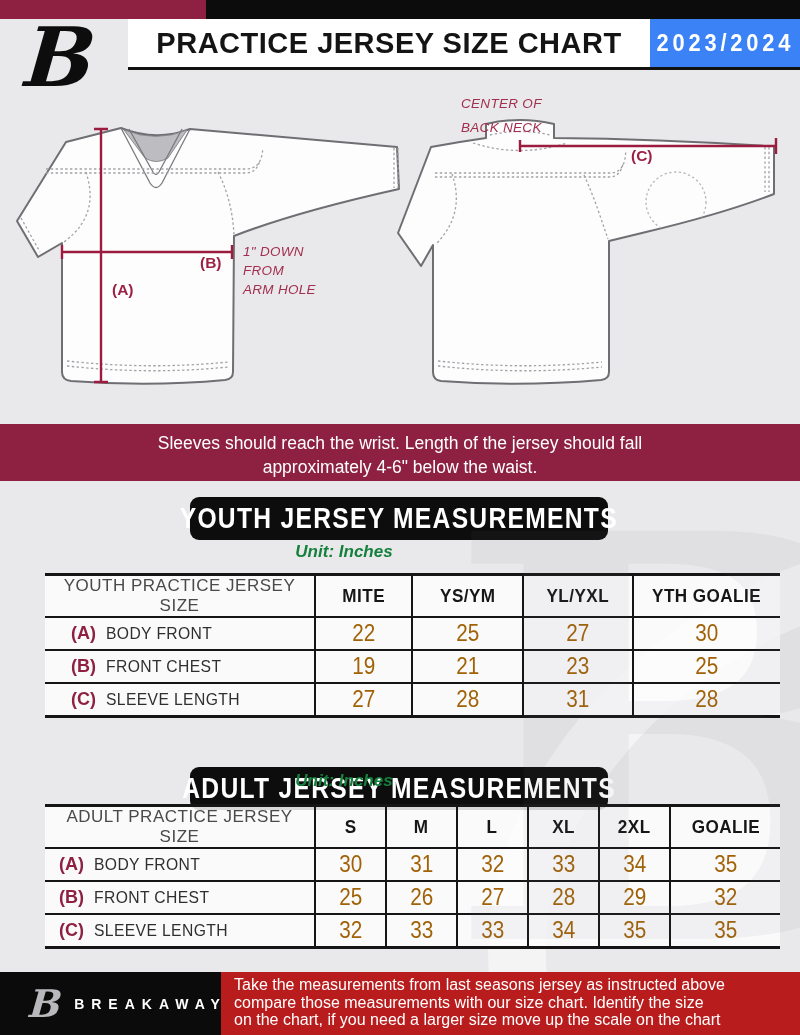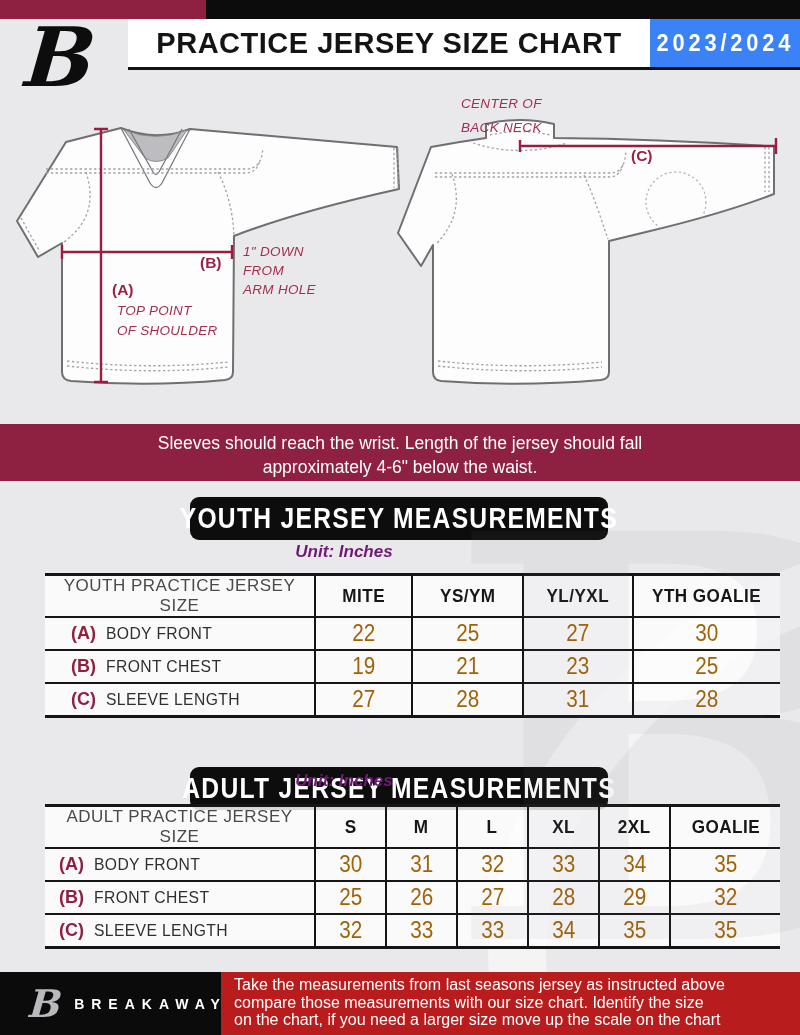--- a/index.html
+++ b/index.html
@@ -66,21 +66,21 @@
     width:418px; left:190px; height:43px; background:#0d0d0d; border-radius:9px; z-index:2;
     display:flex; align-items:center; justify-content:center;
   }
   .banner-youth { top:497px; }
   .banner-adult { top:727px;margin-top:40px; }
   .banner-text {
     color:#ffffff; font-weight:bold; font-size:29px; letter-spacing:1.5px; white-space:nowrap;
     display:inline-block; transform:scaleX(.85);
   }
   .unit { left:0; width:688px; text-align:center; z-index:2;
-          font-style:italic; font-weight:bold; font-size:17px; color:#701a75; }
+          font-style:italic; font-weight:bold; font-size:17px; color:#15803d; }
   .unit-youth { top:542px; }
   .unit-adult { top:771px; }
 
   
   table.size-table {
     position:absolute; left:45px; width:735px; border-collapse:collapse; table-layout:fixed;
     z-index:2; border-top:3px solid #151515; border-bottom:3px solid #151515;
   }
   .table-youth { top:573px; }
   .table-adult { top:804px; }
@@ -195,22 +195,20 @@
 
   
   <div class="anno" style="left:461px; top:7px; line-height:24px;">CENTER OF
 BACK NECK</div>
   <div class="anno-label" style="left:631px; top:62px;">(C)</div>
   <div class="anno-label" style="left:200px; top:169px;">(B)</div>
   <div class="anno" style="left:243px; top:157px; line-height:19px;">1" DOWN
 FROM
 ARM HOLE</div>
   <div class="anno-label" style="left:112px; top:196px;">(A)</div>
-  <div class="anno" style="left:117px; top:216px; line-height:19.5px;">TOP POINT
-OF SHOULDER</div>
 </div>
 
 <div class="abs notice">Sleeves should reach the wrist. Length of the jersey should fall
 approximately 4-6" below the waist.</div>
 
 <div class="abs section-banner banner-youth">
   <span class="banner-text">YOUTH JERSEY MEASUREMENTS</span>
 </div>
 <div class="abs unit unit-youth">Unit: Inches</div>
 

